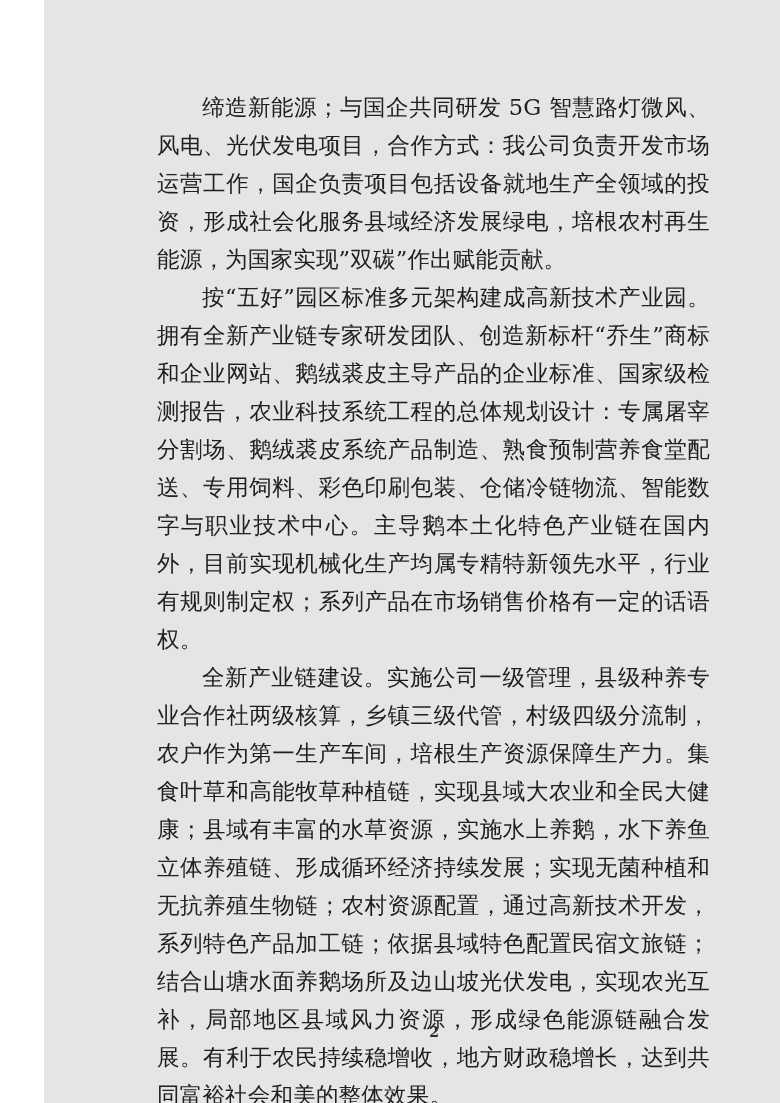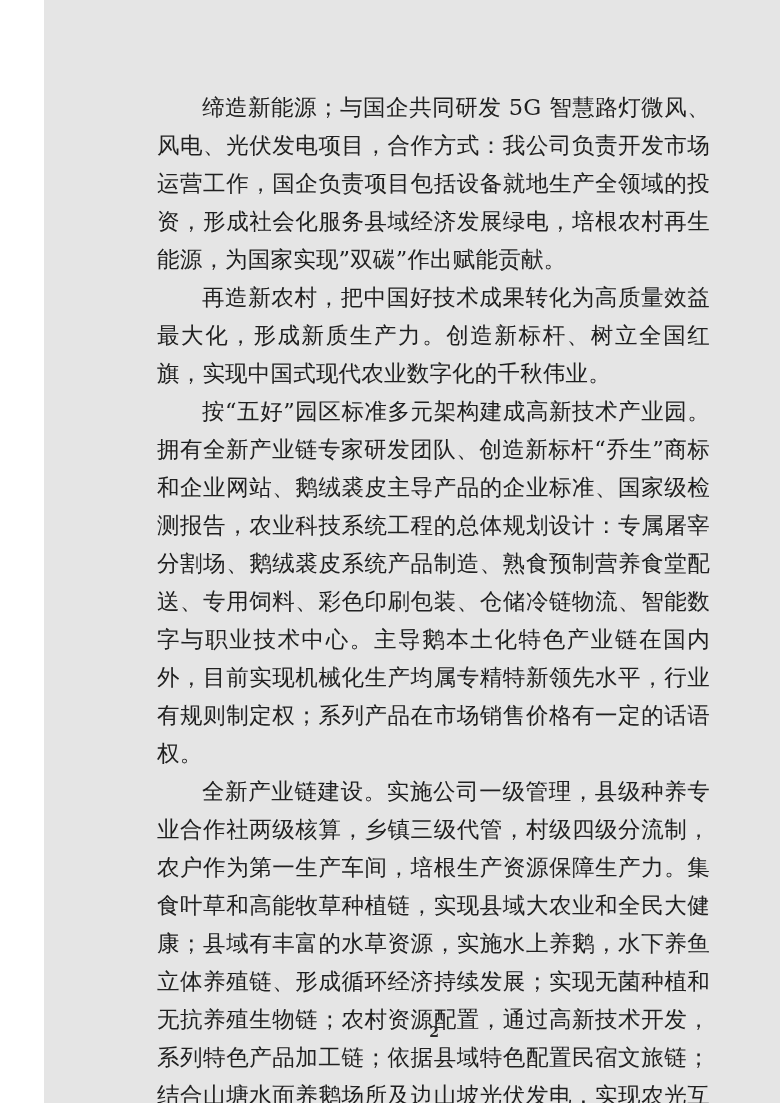--- a/index.html
+++ b/index.html
@@ -66,20 +66,19 @@
     color: #2a2a2a;
   }
 </style>
 </head>
 <body>
 
 <div id="page">
 
   <div id="text-column">
     <p class="para">缔造新能源；与国企共同研发 5G 智慧路灯微风、风电、光伏发电项目，合作方式：我公司负责开发市场运营工作，国企负责项目包括设备就地生产全领域的投资，形成社会化服务县域经济发展绿电，培根农村再生能源，为国家实现”双碳”作出赋能贡献。</p>
-    <p class="para">再造新农村，把中国好技术成果转化为高质量效益最大化，形成新质生产力。创造新标杆、树立全国红旗，实现中国式现代农业数字化的千秋伟业。</p>
     <p class="para">按“五好”园区标准多元架构建成高新技术产业园。拥有全新产业链专家研发团队、创造新标杆“乔生”商标和企业网站、鹅绒裘皮主导产品的企业标准、国家级检测报告，农业科技系统工程的总体规划设计：专属屠宰分割场、鹅绒裘皮系统产品制造、熟食预制营养食堂配送、专用饲料、彩色印刷包装、仓储冷链物流、智能数字与职业技术中心。主导鹅本土化特色产业链在国内外，目前实现机械化生产均属专精特新领先水平，行业有规则制定权；系列产品在市场销售价格有一定的话语权。</p>
     <p class="para">全新产业链建设。实施公司一级管理，县级种养专业合作社两级核算，乡镇三级代管，村级四级分流制，农户作为第一生产车间，培根生产资源保障生产力。集食叶草和高能牧草种植链，实现县域大农业和全民大健康；县域有丰富的水草资源，实施水上养鹅，水下养鱼立体养殖链、形成循环经济持续发展；实现无菌种植和无抗养殖生物链；农村资源配置，通过高新技术开发，系列特色产品加工链；依据县域特色配置民宿文旅链；结合山塘水面养鹅场所及边山坡光伏发电，实现农光互补，局部地区县域风力资源，形成绿色能源链融合发展。有利于农民持续稳增收，地方财政稳增长，达到共同富裕社会和美的整体效果。</p>
   </div>
 
   <div id="page-number">2</div>
 
 </div>
 
 </body></html>

